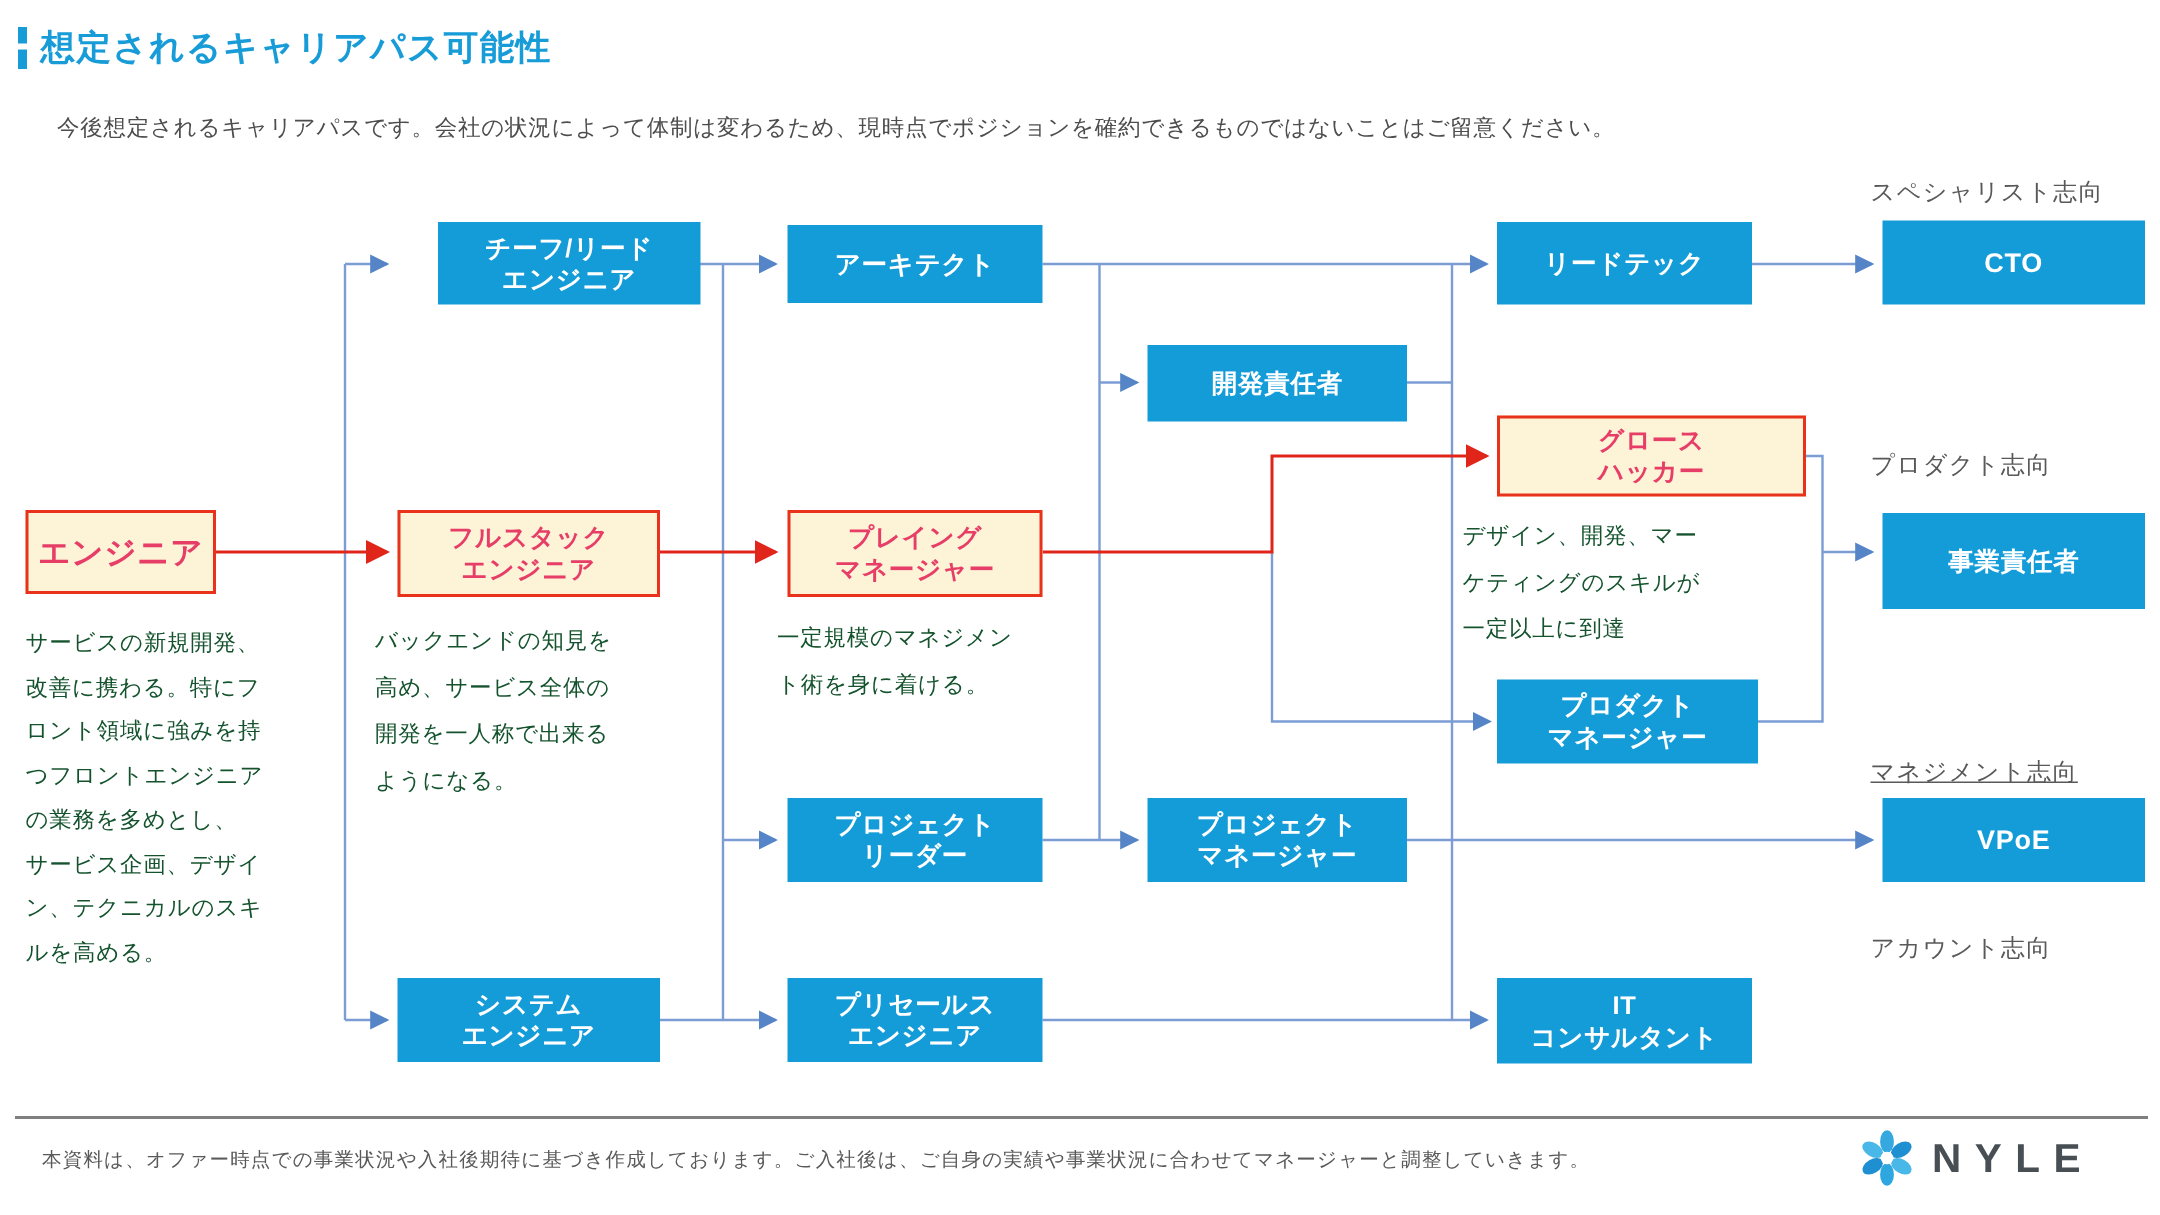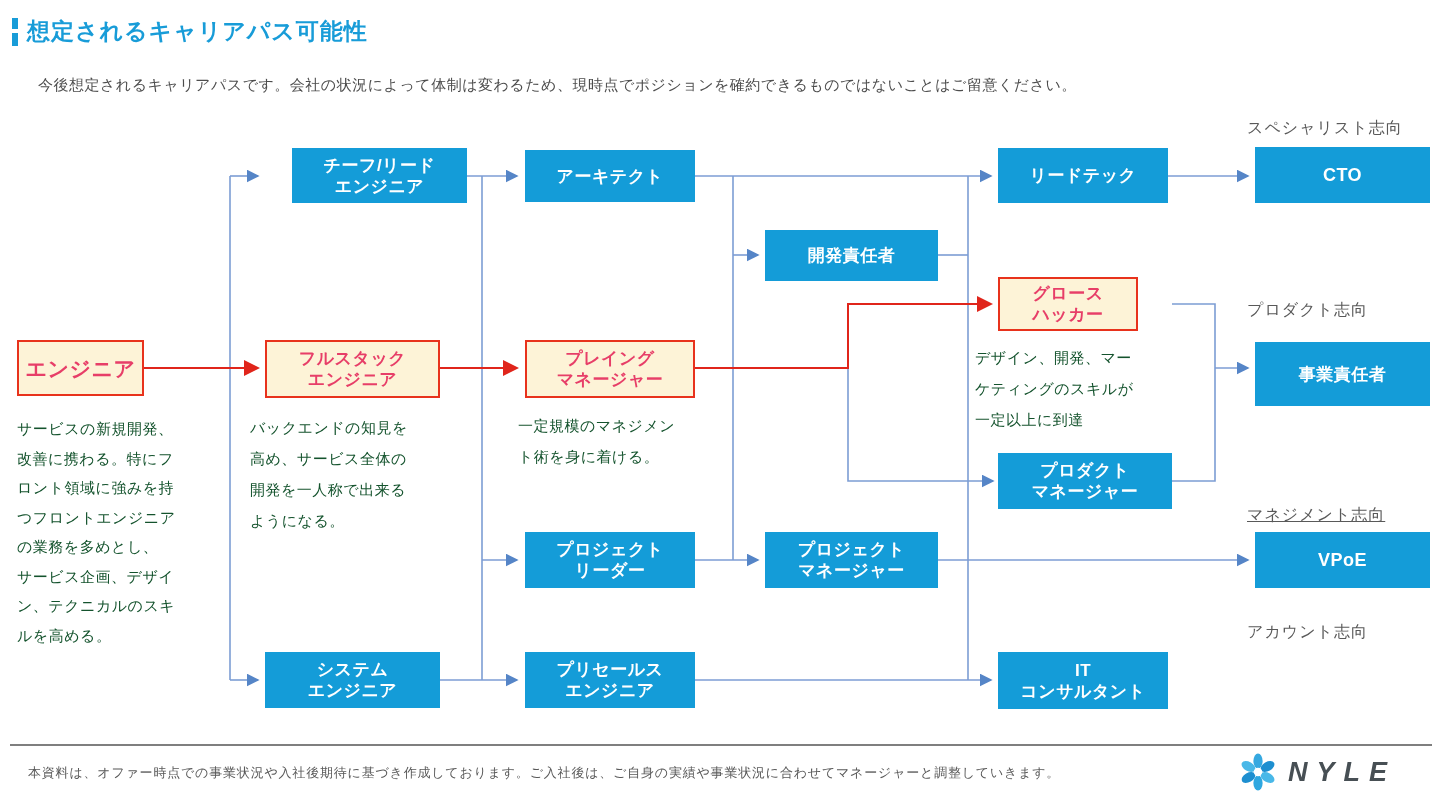--- a/index.html
+++ b/index.html
@@ -28,21 +28,21 @@
   .desc.left{line-height:29.5px;}
   .desc.mid{line-height:31px;}
 
   svg.wires{position:absolute;left:0;top:0;z-index:0;}
   .node,.orient-label,.desc{z-index:2;}
 
   
   .footer-divider{position:absolute;left:10px;right:8px;top:744px;border-top:2px solid #7f7f7f;}
   .footer-note{position:absolute;left:28px;top:764px;color:#595959;font-size:13px;letter-spacing:0.8px;}
   .logo{position:absolute;right:44px;top:752px;display:flex;align-items:center;}
-  .logo-text{color:#474f54;font-size:27px;font-weight:bold;letter-spacing:9px;margin-left:10px;font-style:italic;}
+  .logo-text{color:#474f54;font-size:27px;font-weight:bold;letter-spacing:9px;margin-left:10px;}
 </style>
 </head>
 <body>
 
 <div class="page">
 
   <div class="title-row">
     <div class="title-marker">
         <span class="seg-a"></span>
         <span class="seg-b"></span>
@@ -103,21 +103,21 @@
   <div class="node blue" style="left:525px;top:532px;width:170px;height:56px;">プロジェクト
 リーダー</div>
   <div class="node blue" style="left:525px;top:652px;width:170px;height:56px;">プリセールス
 エンジニア</div>
 
   <div class="node blue" style="left:765px;top:230px;width:173px;height:51px;">開発責任者</div>
   <div class="node blue" style="left:765px;top:532px;width:173px;height:56px;">プロジェクト
 マネージャー</div>
 
   <div class="node blue" style="left:998px;top:148px;width:170px;height:55px;">リードテック</div>
-  <div class="node hl" style="left:998px;top:277px;width:140px;height:54px;">グロース
+  <div class="node hl" style="left:998px;top:277px;width:206px;height:54px;">グロース
 ハッカー</div>
   <div class="node blue" style="left:998px;top:453px;width:174px;height:56px;">プロダクト
 マネージャー</div>
   <div class="node blue" style="left:998px;top:652px;width:170px;height:57px;">IT
 コンサルタント</div>
 
   <div class="node blue" style="left:1255px;top:147px;width:175px;height:56px;font-size:18px;">CTO</div>
   <div class="node blue" style="left:1255px;top:342px;width:175px;height:64px;">事業責任者</div>
   <div class="node blue" style="left:1255px;top:532px;width:175px;height:56px;font-size:18px;">VPoE</div>
 

